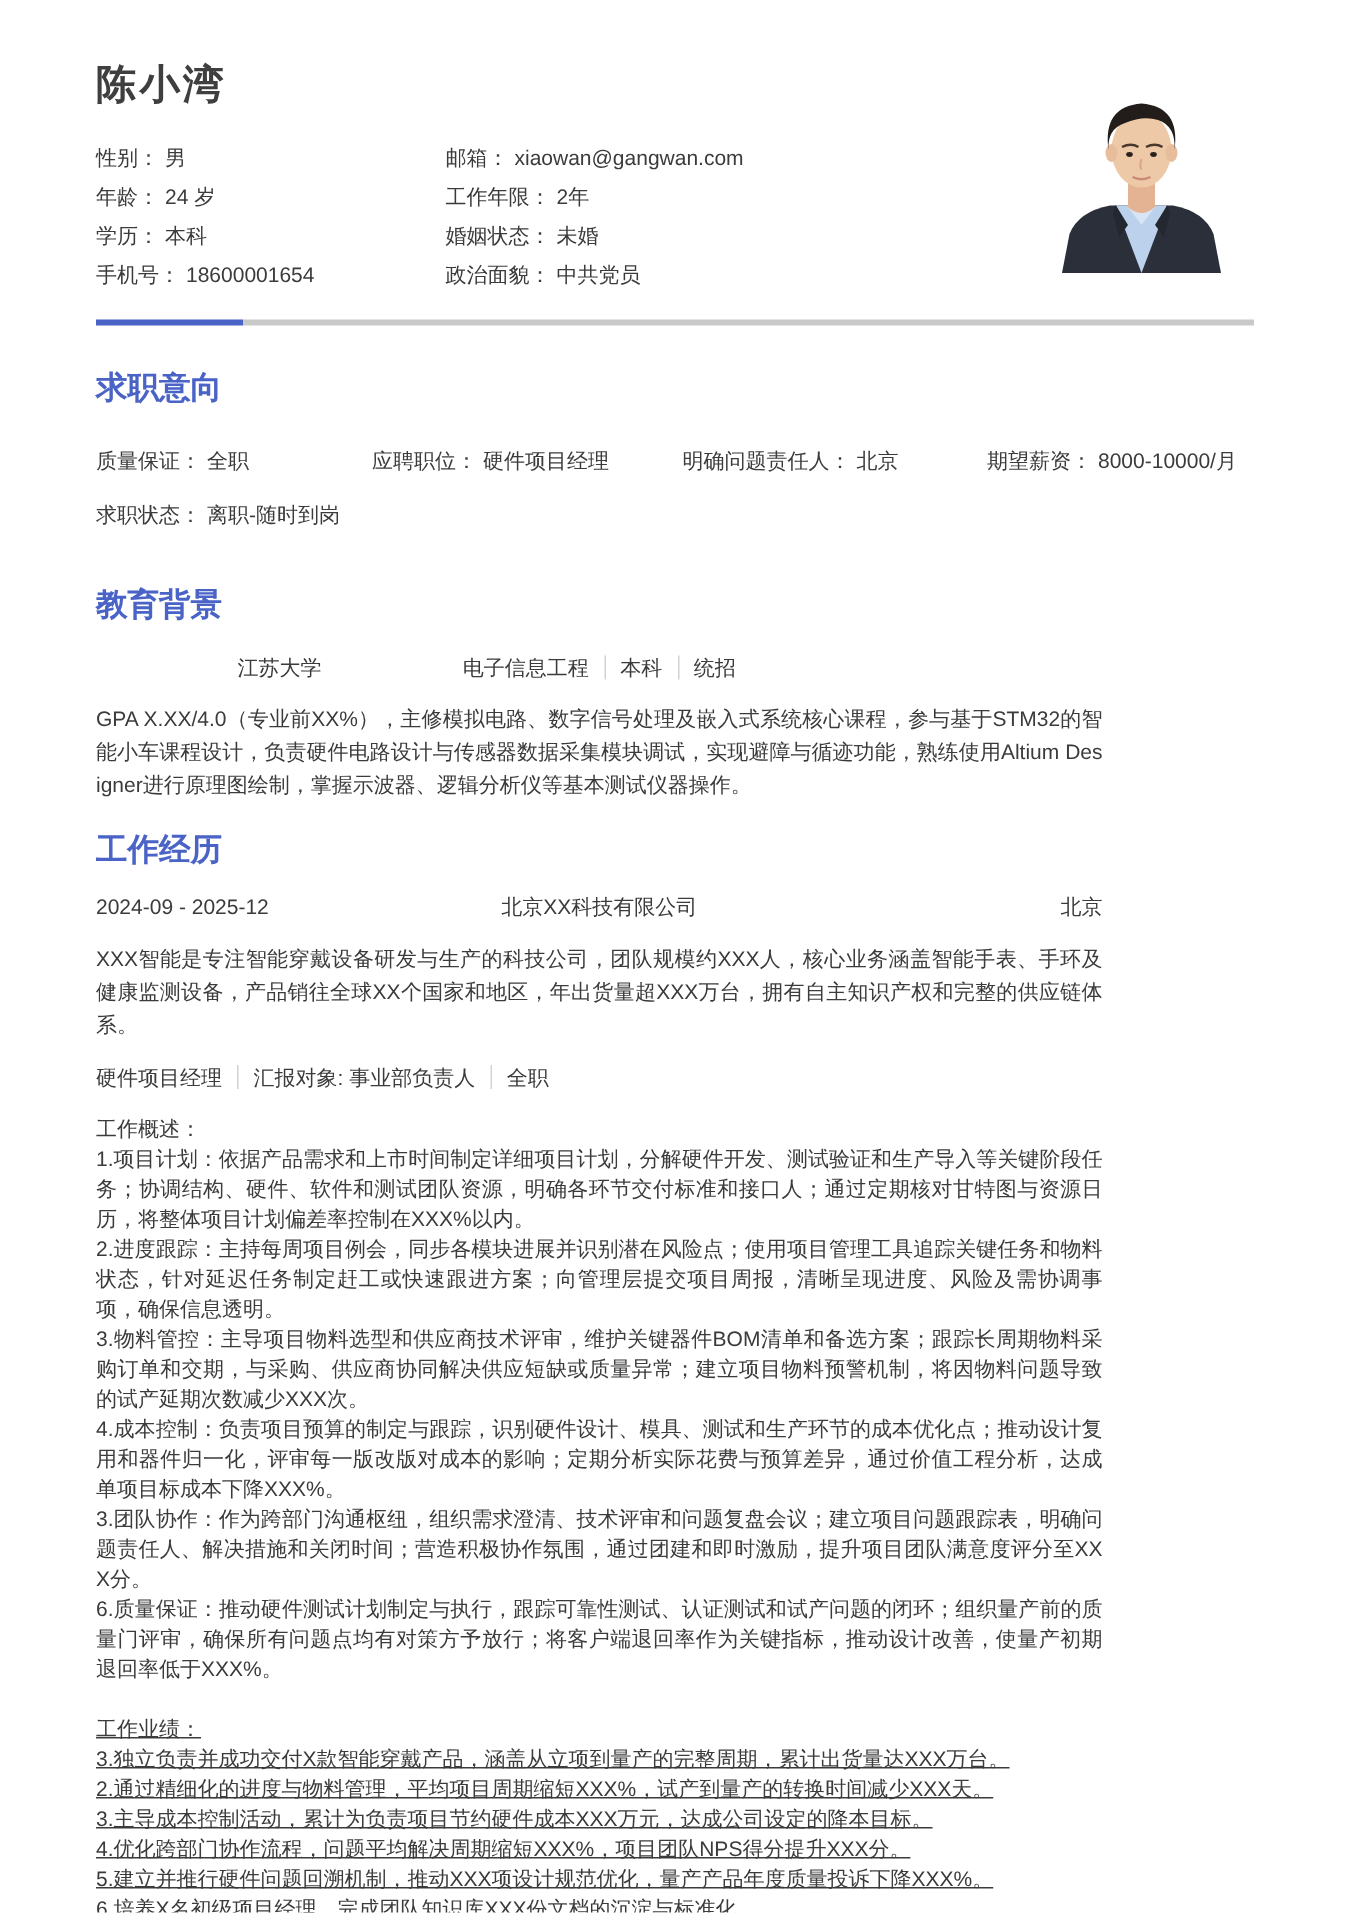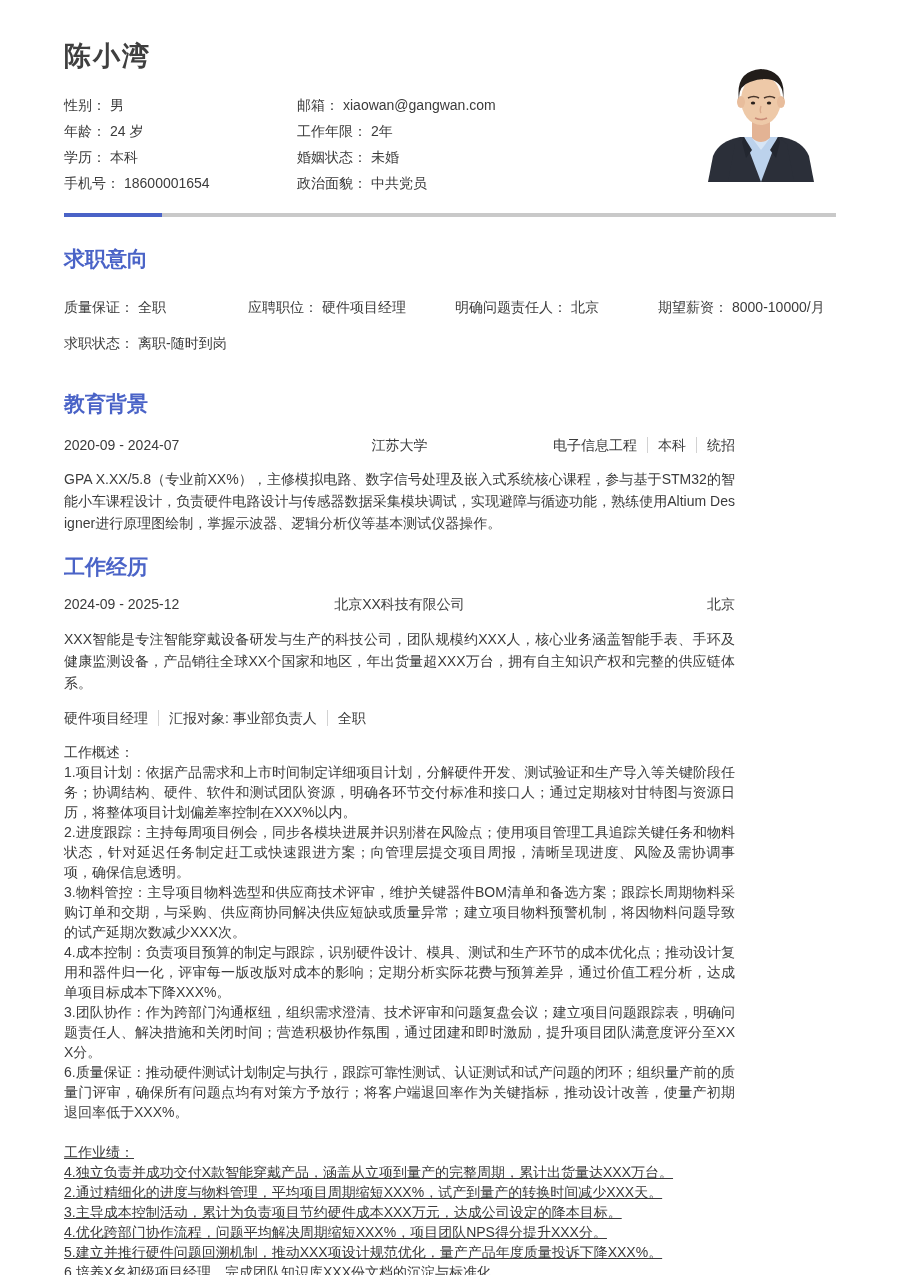--- a/index.html
+++ b/index.html
@@ -135,27 +135,26 @@
 
         <div class="intent-field"><span class="lbl">期望薪资：</span><span>8000-10000/月</span></div>
 
         <div class="intent-field"><span class="lbl">求职状态：</span><span>离职-随时到岗</span></div>
       </div>
   </div>
 
   <div class="sec-edu">
     <div class="sec-title">教育背景</div>
     <div class="head-row">
-      <span class="hr-left">2020-09 - 2024-07</span>
       <span class="hr-center">江苏大学</span>
       <span class="hr-right">
         
       <span class="meta-part">电子信息工程</span><span class="meta-part">本科</span><span class="meta-part">统招</span></span>
     </div>
-    <div class="para">GPA X.XX/5.8（专业前XX%），主修模拟电路、数字信号处理及嵌入式系统核心课程，参与基于STM32的智能小车课程设计，负责硬件电路设计与传感器数据采集模块调试，实现避障与循迹功能，熟练使用Altium Designer进行原理图绘制，掌握示波器、逻辑分析仪等基本测试仪器操作。</div>
+    <div class="para">GPA X.XX/4.0（专业前XX%），主修模拟电路、数字信号处理及嵌入式系统核心课程，参与基于STM32的智能小车课程设计，负责硬件电路设计与传感器数据采集模块调试，实现避障与循迹功能，熟练使用Altium Designer进行原理图绘制，掌握示波器、逻辑分析仪等基本测试仪器操作。</div>
   </div>
 
   <div class="sec-work">
     <div class="sec-title">工作经历</div>
     <div class="head-row work-head">
       <span class="hr-left">2024-09 - 2025-12</span>
       <span class="hr-center">北京XX科技有限公司</span>
       <span class="hr-right">北京</span>
     </div>
     <div class="company-intro">XXX智能是专注智能穿戴设备研发与生产的科技公司，团队规模约XXX人，核心业务涵盖智能手表、手环及健康监测设备，产品销往全球XX个国家和地区，年出货量超XXX万台，拥有自主知识产权和完整的供应链体系。</div>
@@ -173,21 +172,21 @@
           <p>4.成本控制：负责项目预算的制定与跟踪，识别硬件设计、模具、测试和生产环节的成本优化点；推动设计复用和器件归一化，评审每一版改版对成本的影响；定期分析实际花费与预算差异，通过价值工程分析，达成单项目标成本下降XXX%。</p>
           <p>3.团队协作：作为跨部门沟通枢纽，组织需求澄清、技术评审和问题复盘会议；建立项目问题跟踪表，明确问题责任人、解决措施和关闭时间；营造积极协作氛围，通过团建和即时激励，提升项目团队满意度评分至XXX分。</p>
           <p>6.质量保证：推动硬件测试计划制定与执行，跟踪可靠性测试、认证测试和试产问题的闭环；组织量产前的质量门评审，确保所有问题点均有对策方予放行；将客户端退回率作为关键指标，推动设计改善，使量产初期退回率低于XXX%。</p>
         </div>
     </div>
 
     <div class="block achv">
       <p>工作业绩：</p>
       <div>
 
-      <p>4.独立负责并成功交付X款智能穿戴产品，涵盖从立项到量产的完整周期，累计出货量达XXX万台。</p>
+      <p>3.独立负责并成功交付X款智能穿戴产品，涵盖从立项到量产的完整周期，累计出货量达XXX万台。</p>
           <p>2.通过精细化的进度与物料管理，平均项目周期缩短XXX%，试产到量产的转换时间减少XXX天。</p>
           <p>3.主导成本控制活动，累计为负责项目节约硬件成本XXX万元，达成公司设定的降本目标。</p>
           <p>4.优化跨部门协作流程，问题平均解决周期缩短XXX%，项目团队NPS得分提升XXX分。</p>
           <p>5.建立并推行硬件问题回溯机制，推动XXX项设计规范优化，量产产品年度质量投诉下降XXX%。</p>
           <p>6.培养X名初级项目经理，完成团队知识库XXX份文档的沉淀与标准化。</p>
         </div>
     </div>
 
     <div class="leave">主动离职，希望有更多的工作挑战和涨薪机会。</div>
   </div>

